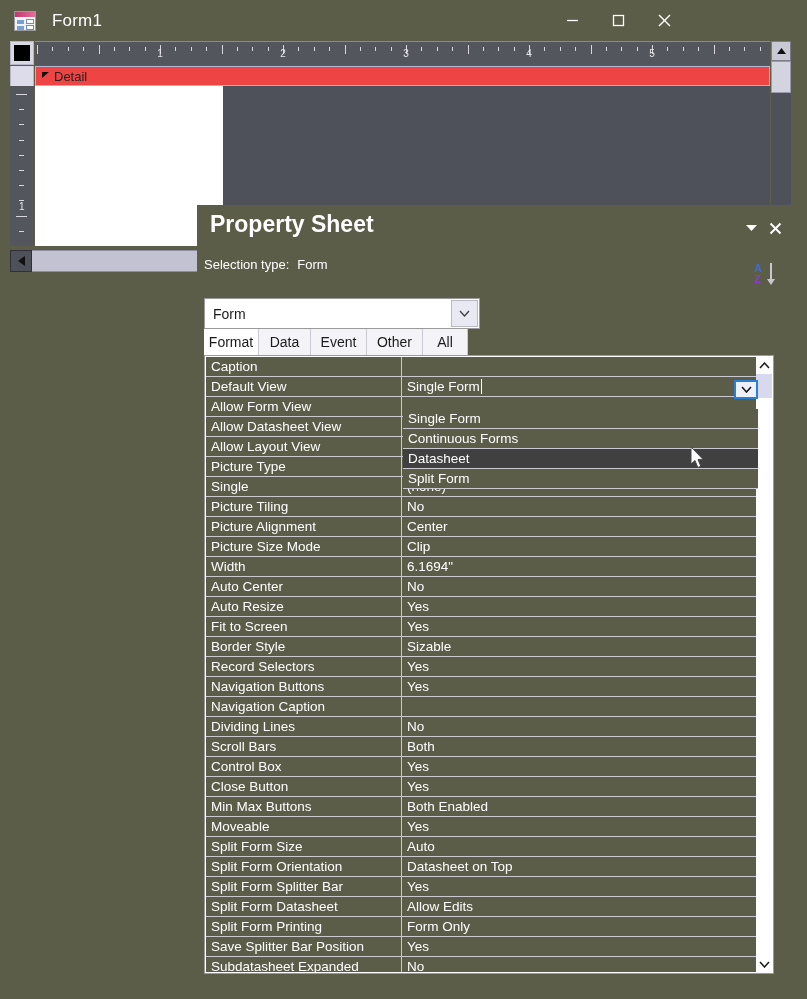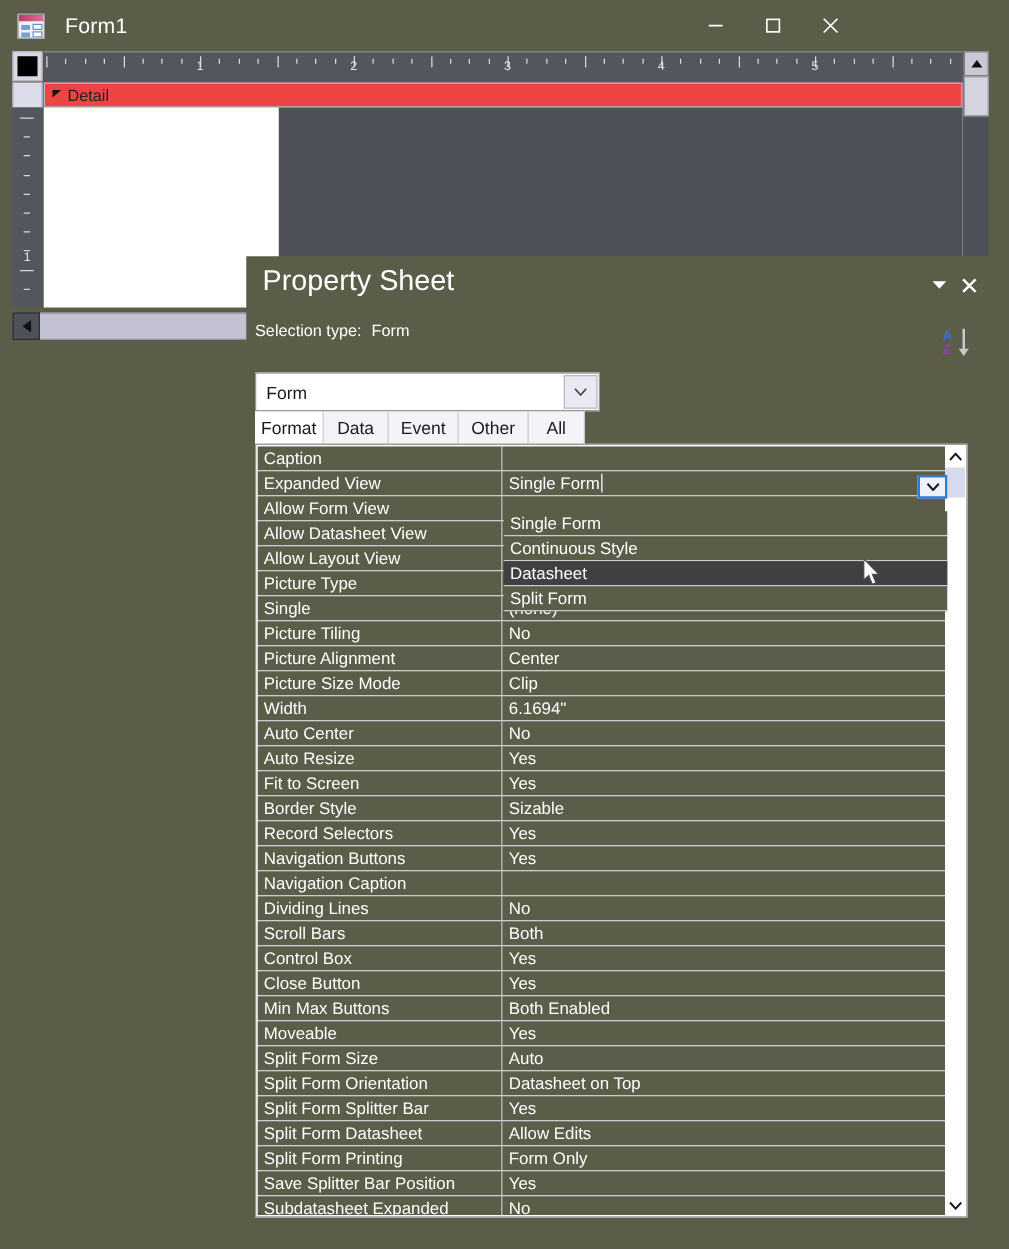--- a/index.html
+++ b/index.html
@@ -241,21 +241,21 @@
     position: absolute;
     left: 0; top: 0;
     width: 610px;
     height: 42px;
   }
   .ps-title {
     position: absolute;
     left: 13px; top: 6px;
     color: #ffffff;
     font-size: 23px;
-    font-weight: 400;
+    font-weight: 700;
     text-align: center;
   }
   .ps-minimize, .ps-close {
     position: absolute;
     top: 14px;
     width: 18px; height: 18px;
     display: flex; align-items: center; justify-content: center;
     color: #ffffff;
   }
   .ps-minimize { left: 545px; }
@@ -626,21 +626,21 @@
         <div class="tab" style="width: 45px;">All</div>
       </div>
 
     <div class="grid-wrap">
       <div class="grid" id="grid">
         <div class="prow">
             <div class="pname">Caption</div>
             <div class="pval"></div>
           </div>
           <div class="prow editing">
-            <div class="pname">Expanded View</div>
+            <div class="pname">Default View</div>
             <div class="pval">Single Form<span class="caret"></span></div>
           </div>
           <div class="prow">
             <div class="pname">Allow Form View</div>
             <div class="pval"></div>
           </div>
           <div class="prow">
             <div class="pname">Allow Datasheet View</div>
             <div class="pval"></div>
           </div>
@@ -747,21 +747,21 @@
           <div class="prow">
             <div class="pname">Save Splitter Bar Position</div>
             <div class="pval">Yes</div>
           </div>
           <div class="prow">
             <div class="pname">Subdatasheet Expanded</div>
             <div class="pval">No</div>
           </div>
           <div class="dd-list" id="ddlist">
             <div class="dd-item">Single Form</div>
-            <div class="dd-item">Continuous Style</div>
+            <div class="dd-item">Continuous Forms</div>
             <div class="dd-item selected">Datasheet</div>
             <div class="dd-item">Split Form</div>
           </div>
         <div class="dd-btn">
           <svg width="11" height="7" viewBox="0 0 11 7">
               <polyline points="1,1 5.5,6 10,1" fill="none" stroke="#1a1a1a" stroke-width="1.6"></polyline>
             </svg>
         </div>
       </div>
       <div class="grid-vscroll">

